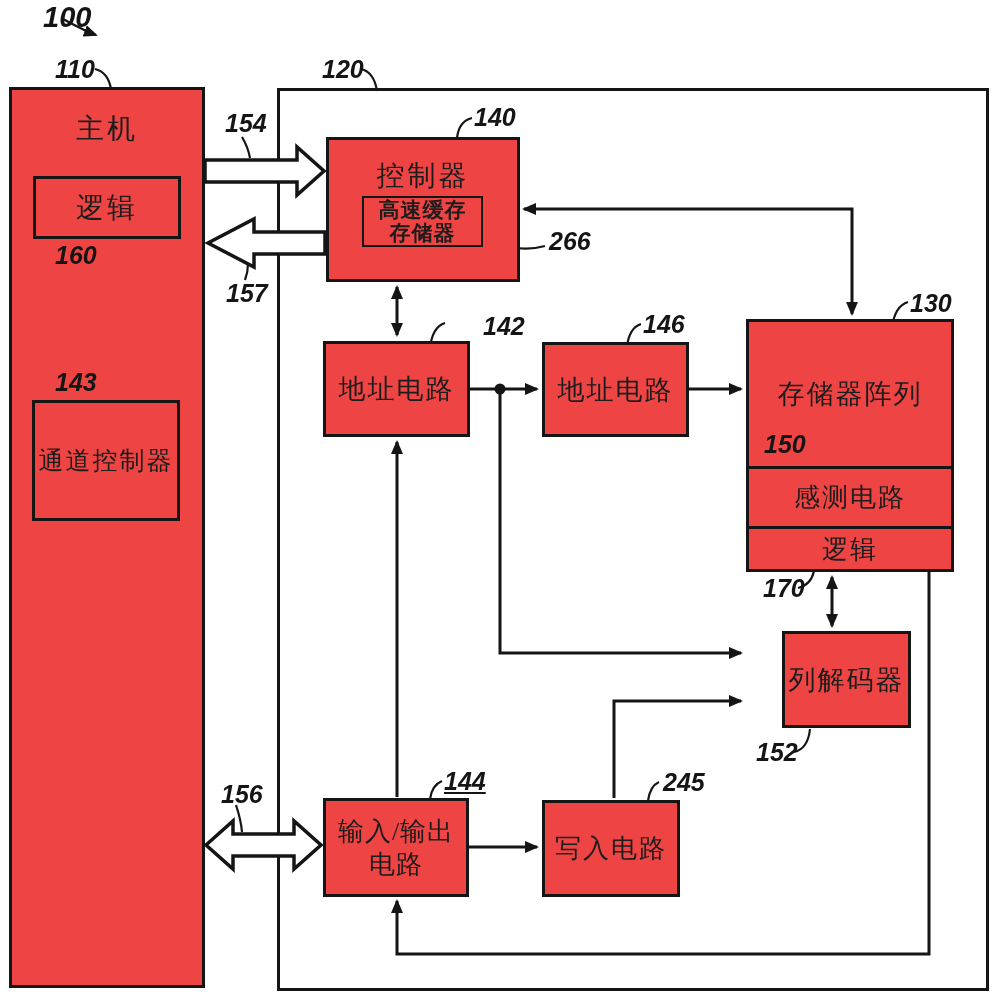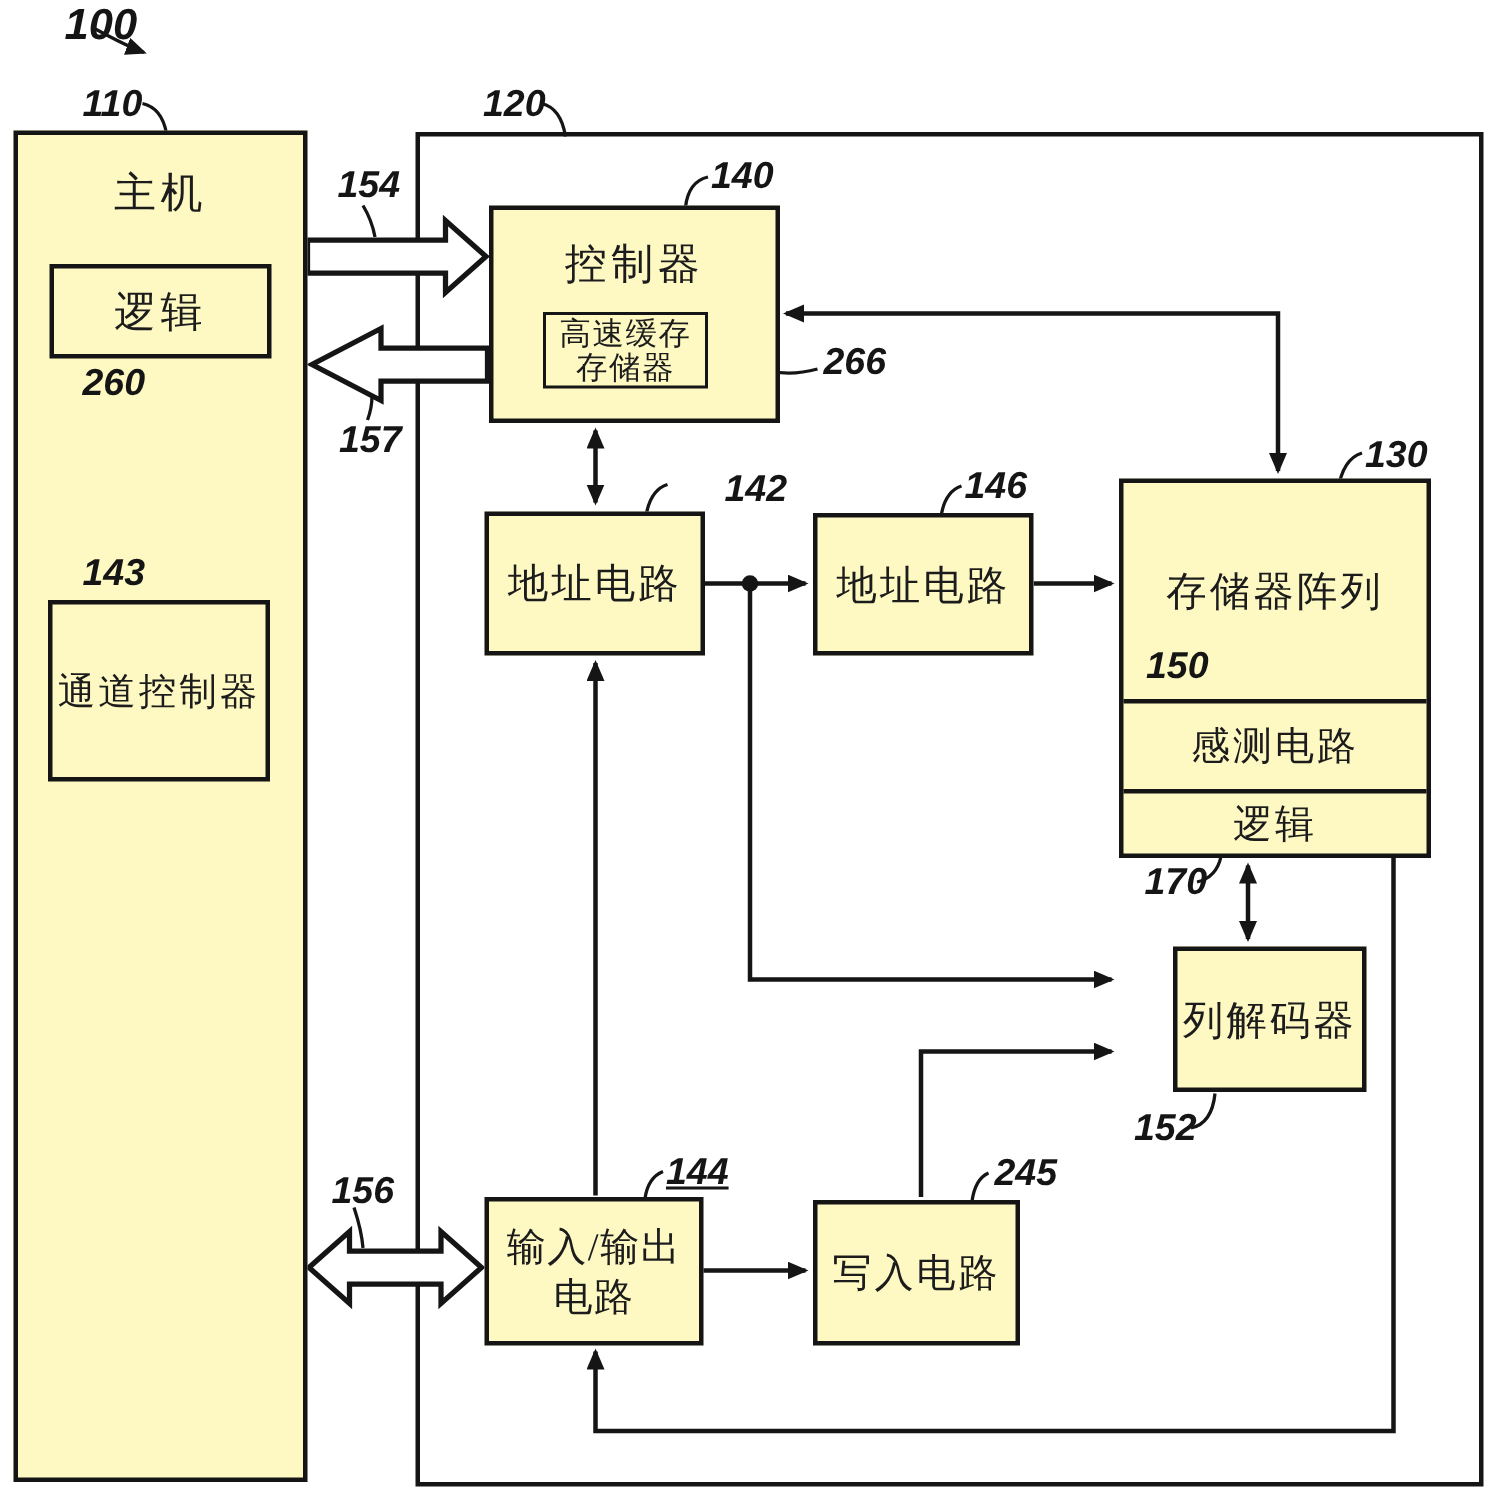--- a/index.html
+++ b/index.html
@@ -3,21 +3,21 @@
 <meta charset="utf-8">
 <style>
   html,body{margin:0;padding:0;background:#fff;}
   #canvas{
     position:relative;width:998px;height:1000px;background:#fff;
     font-family:"Liberation Serif","DejaVu Serif",serif;overflow:hidden;
   }
   #wires{position:absolute;left:0;top:0;z-index:1;}
   .box{
     position:absolute;box-sizing:border-box;border:3px solid #151515;
-    background:#fef9c3;z-index:2;display:flex;align-items:center;justify-content:center;
+    background:#ef4444;z-index:2;display:flex;align-items:center;justify-content:center;
     color:#1c1c1c;
   }
   .box.open{background:transparent;z-index:0;}
   .cn{color:#1c1c1c;letter-spacing:3px;}
   .ref{
     position:absolute;z-index:3;color:#151515;
     font-family:"Liberation Sans","DejaVu Sans",sans-serif;
     font-weight:bold;font-style:italic;font-size:25px;line-height:1;
     letter-spacing:0px;
   }
@@ -95,21 +95,21 @@
   <div class="box" style="left:32px;top:400px;width:148px;height:121px;">
     <span class="cn" style="font-size:25px;letter-spacing:2px;">通道控制器</span>
   </div>
 
   <div class="box open" style="left:277px;top:88px;width:712px;height:903px;"></div>
 
   <div class="box" style="left:326px;top:137px;width:194px;height:145px;flex-direction:column;justify-content:flex-start;">
     <span class="cn" style="font-size:28px;margin-top:17px;">控制器</span>
   </div>
 
-  <div class="box" style="left:362px;top:208px;width:110px;height:51px;border-width:2.5px;">
+  <div class="box" style="left:362px;top:196px;width:121px;height:51px;border-width:2.5px;font-weight:bold;">
     <div class="cn twoline" style="font-size:21px;line-height:23px;letter-spacing:1px;">
       <div>高速缓存</div>
       <div>存储器</div>
     </div>
   </div>
 
   <div class="box" style="left:323px;top:341px;width:147px;height:96px;">
     <span class="cn" style="font-size:27px;letter-spacing:2px;">地址电路</span>
   </div>
 
@@ -146,21 +146,21 @@
     <span class="cn" style="font-size:26px;letter-spacing:2px;">写入电路</span>
   </div>
 
   <div class="ref" style="left:19px;top:3px;font-size:29px;margin-left:24px;">100</div>
   <div class="ref" style="left:55px;top:57px;">110</div>
   <div class="ref" style="left:322px;top:57px;">120</div>
   <div class="ref" style="left:474px;top:105px;">140</div>
   <div class="ref" style="left:549px;top:229px;">266</div>
   <div class="ref" style="left:225px;top:111px;">154</div>
   <div class="ref" style="left:226px;top:281px;">157</div>
-  <div class="ref" style="left:55px;top:243px;">260</div>
+  <div class="ref" style="left:55px;top:243px;">160</div>
   <div class="ref" style="left:55px;top:370px;">143</div>
   <div class="ref" style="left:447px;top:314px;margin-left:36px;">142</div>
   <div class="ref" style="left:643px;top:312px;">146</div>
   <div class="ref" style="left:910px;top:291px;">130</div>
   <div class="ref" style="left:764px;top:432px;">150</div>
   <div class="ref" style="left:763px;top:576px;">170</div>
   <div class="ref" style="left:756px;top:740px;">152</div>
   <div class="ref" style="left:444px;top:769px;text-decoration:underline;">144</div>
   <div class="ref" style="left:663px;top:770px;">245</div>
   <div class="ref" style="left:221px;top:782px;">156</div>

